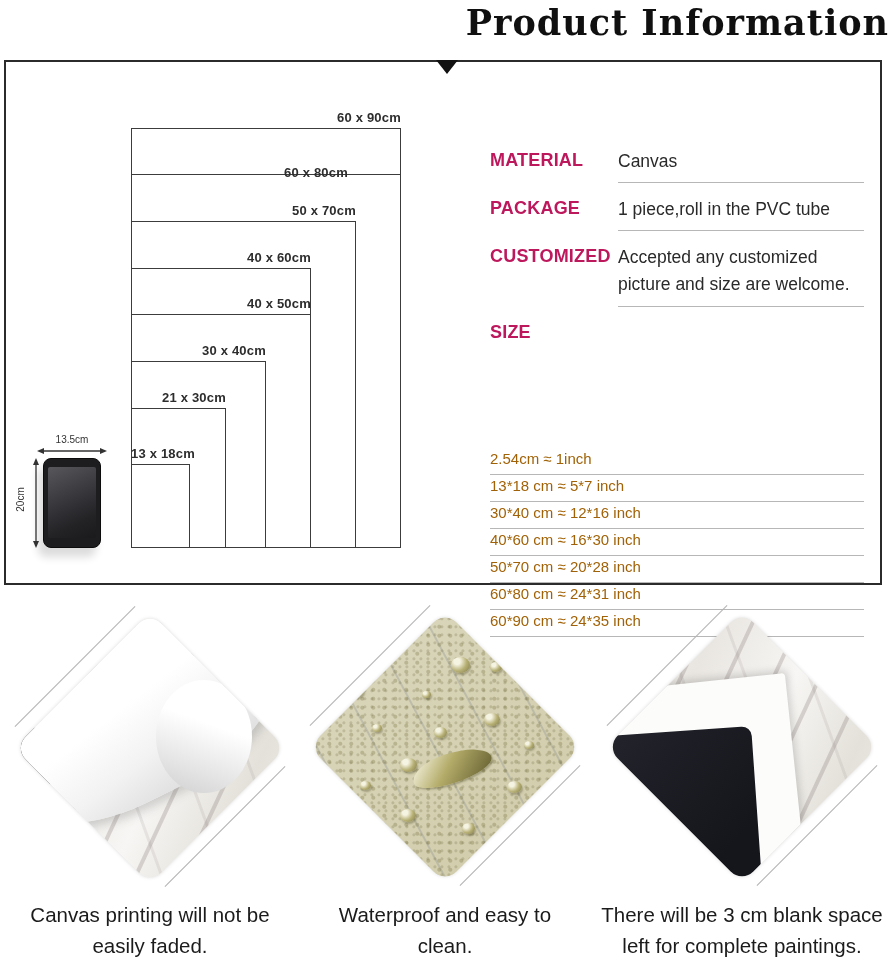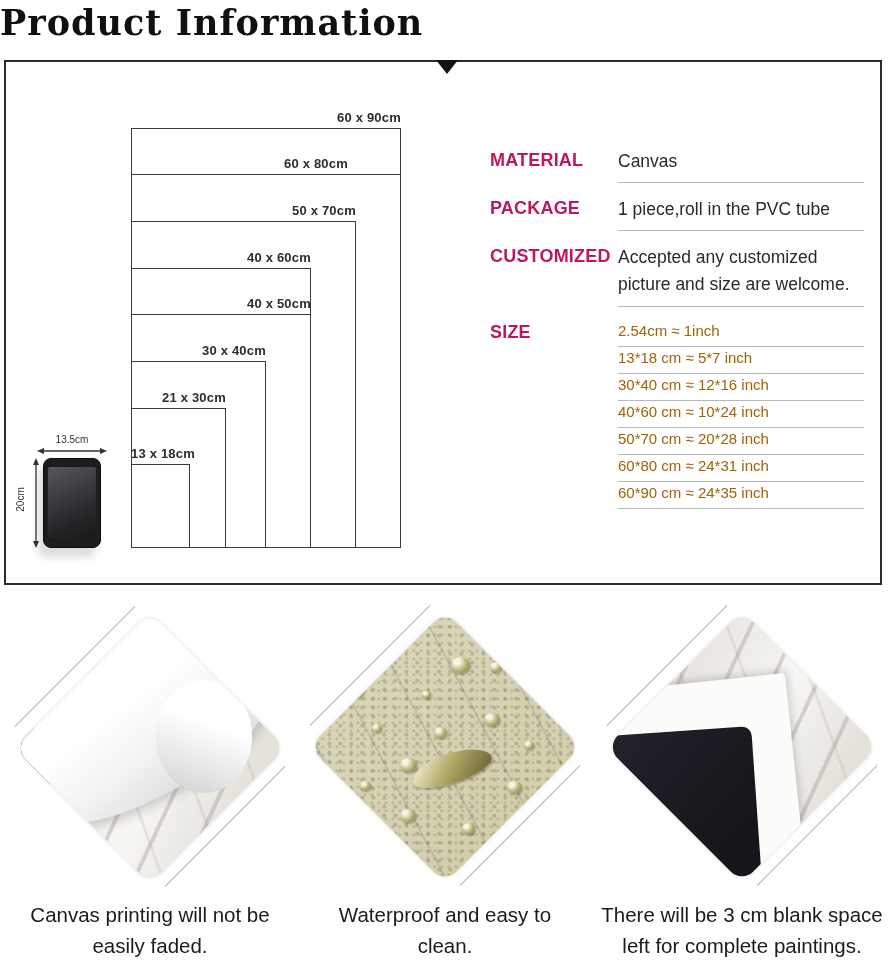--- a/index.html
+++ b/index.html
@@ -4,21 +4,21 @@
 <style>
   * { margin:0; padding:0; box-sizing:border-box; }
   html,body { background:#fff; }
   body {
     width:889px; height:964px; position:relative; overflow:hidden;
     font-family:"Liberation Sans", sans-serif; color:#1c1c1c;
   }
 
   
   .page-title {
-    position:absolute; top:2px; left:0; right:0; text-align:left;
+    position:absolute; top:2px; left:0; right:0; text-align:right;
     font-family:"DejaVu Serif", serif; font-weight:700; font-size:35px;
     letter-spacing:1px; color:#101010;
   }
 
   
   .main-box {
     position:absolute; left:4px; top:60px; width:878px; height:525px;
     border:2px solid #2b2b2b; background:#fff;padding-left:24px;
   }
   .pointer {
@@ -61,21 +61,21 @@
   .specs { position:absolute; left:484px; top:86px; width:374px; }
   .spec-row { display:flex; margin-bottom:13px; }
   .spec-label {
     width:128px; flex:0 0 128px; font-weight:700; font-size:18px; color:#be185d;
     padding-top:2px; letter-spacing:0.2px;
   }
   .spec-value {
     flex:1; font-size:17.5px; color:#2a2a2a; line-height:1.55;
     border-bottom:1.5px solid #b7b7b7; padding-bottom:7px;
   }
-  .spec-row.size-section { margin-top:12px; }
+  .spec-row.size-section { margin-top:12px;flex-direction:column; }
   .size-rows { flex:1; }
   .size-row {
     font-size:15px; color:#a16207; border-bottom:1.5px solid #b7b7b7;
     padding:2px 0 4px 0; height:27px; white-space:nowrap;
   }
 
   
   .feature { position:absolute; width:192px; height:192px; }
   .feature-1 { left:54px;  top:652px; }
   .feature-2 { left:349px; top:651px; }
@@ -164,21 +164,21 @@
 
 <div class="page-title">Product Information</div>
 
 <div class="main-box">
   <div class="pointer"></div>
 
   <div class="diagram" id="diagram">
       <div class="size-rect" style="left: 125px; top: 66px; width: 270px; height: 420px;"></div>
       <div class="size-rect-label" style="left: 125px; top: 48px; width: 270px;">60 x 90cm</div>
       <div class="size-rect" style="left: 125px; top: 112px; width: 270px; height: 374px;"></div>
-      <div class="size-rect-label" style="left: 125px; top: 94px; width: 217px;">60 x 80cm</div>
+      <div class="size-rect-label" style="left: 125px; top: 103px; width: 217px;">60 x 80cm</div>
       <div class="size-rect" style="left: 125px; top: 159px; width: 225px; height: 327px;"></div>
       <div class="size-rect-label" style="left: 125px; top: 141px; width: 225px;">50 x 70cm</div>
       <div class="size-rect" style="left: 125px; top: 206px; width: 180px; height: 280px;"></div>
       <div class="size-rect-label" style="left: 125px; top: 188px; width: 180px;">40 x 60cm</div>
       <div class="size-rect" style="left: 125px; top: 252px; width: 180px; height: 234px;"></div>
       <div class="size-rect-label" style="left: 125px; top: 234px; width: 180px;">40 x 50cm</div>
       <div class="size-rect" style="left: 125px; top: 299px; width: 135px; height: 187px;"></div>
       <div class="size-rect-label" style="left: 125px; top: 281px; width: 135px;">30 x 40cm</div>
       <div class="size-rect" style="left: 125px; top: 346px; width: 95px; height: 140px;"></div>
       <div class="size-rect-label" style="left: 125px; top: 328px; width: 95px;">21 x 30cm</div>
@@ -216,21 +216,21 @@
     <div class="spec-row">
       <div class="spec-label">CUSTOMIZED</div>
       <div class="spec-value">Accepted any customized picture and size are welcome.</div>
     </div>
     <div class="spec-row size-section">
       <div class="spec-label">SIZE</div>
       <div class="size-rows" id="size-rows">
           <div class="size-row">2.54cm ≈ 1inch</div>
           <div class="size-row">13*18 cm ≈ 5*7 inch</div>
           <div class="size-row">30*40 cm ≈ 12*16 inch</div>
-          <div class="size-row">40*60 cm ≈ 10*24 inch</div>
+          <div class="size-row">40*60 cm ≈ 16*30 inch</div>
           <div class="size-row">50*70 cm ≈ 20*28 inch</div>
           <div class="size-row">60*80 cm ≈ 24*31 inch</div>
           <div class="size-row">60*90 cm ≈ 24*35 inch</div>
         </div>
     </div>
   </div>
 </div>
 
 <div class="feature feature-1">
   <span class="deco-line tl"></span>

